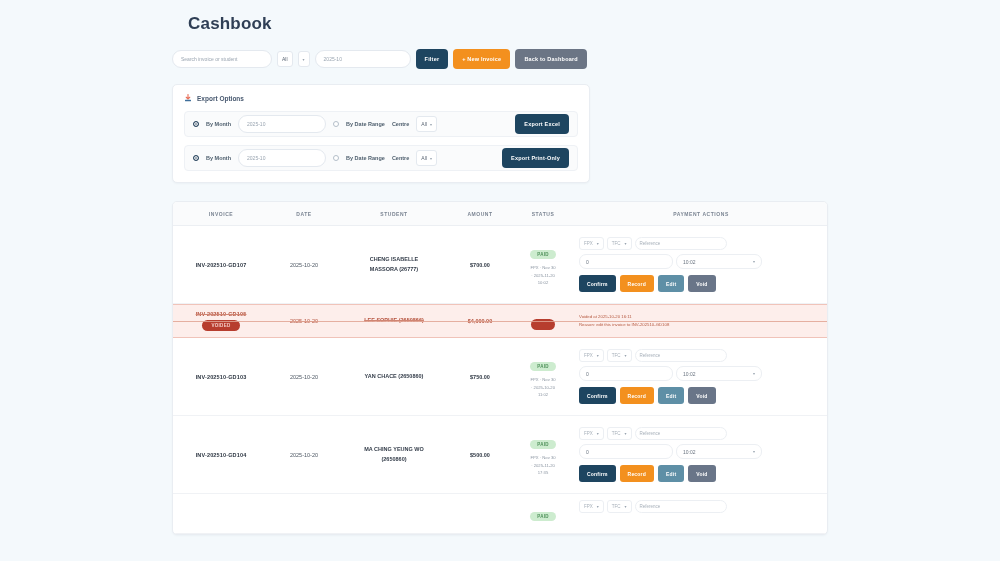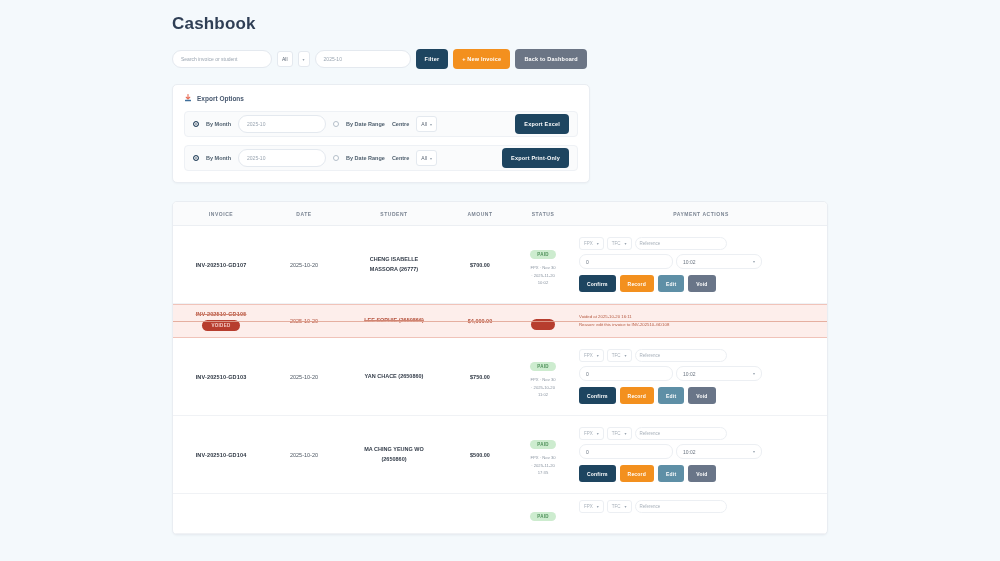--- a/index.html
+++ b/index.html
@@ -10,21 +10,21 @@
     background: #f4f9fc;
     font-family: "Liberation Sans", sans-serif;
     filter: blur(0.35px);
   }
   .page { width: 1000px; height: 561px; position: relative; }
   .wrap { position: absolute; left: 172px; top: 14px; width: 656px; }
 
   
   .page-title {
     font-size: 17px; font-weight: bold; color: #2f3f55;
-    letter-spacing: .2px; margin: 0 0 14px 0;
+    letter-spacing: .2px; margin: 0 0 14px 16px;
   }
   .toolbar { display: flex; align-items: center; gap: 5px; height: 22px; }
   .inp {
     background: #fff; border: 1px solid #e4e9ef; border-radius: 11px;
     height: 18px; font-size: 5px; color: #9aa5b1; padding: 0 8px;
     display: flex; align-items: center; white-space: nowrap; overflow: hidden;
   }
   .inp-search { width: 100px; }
   .sel {
     background: #fff; border: 1px solid #e4e9ef; border-radius: 3px;

